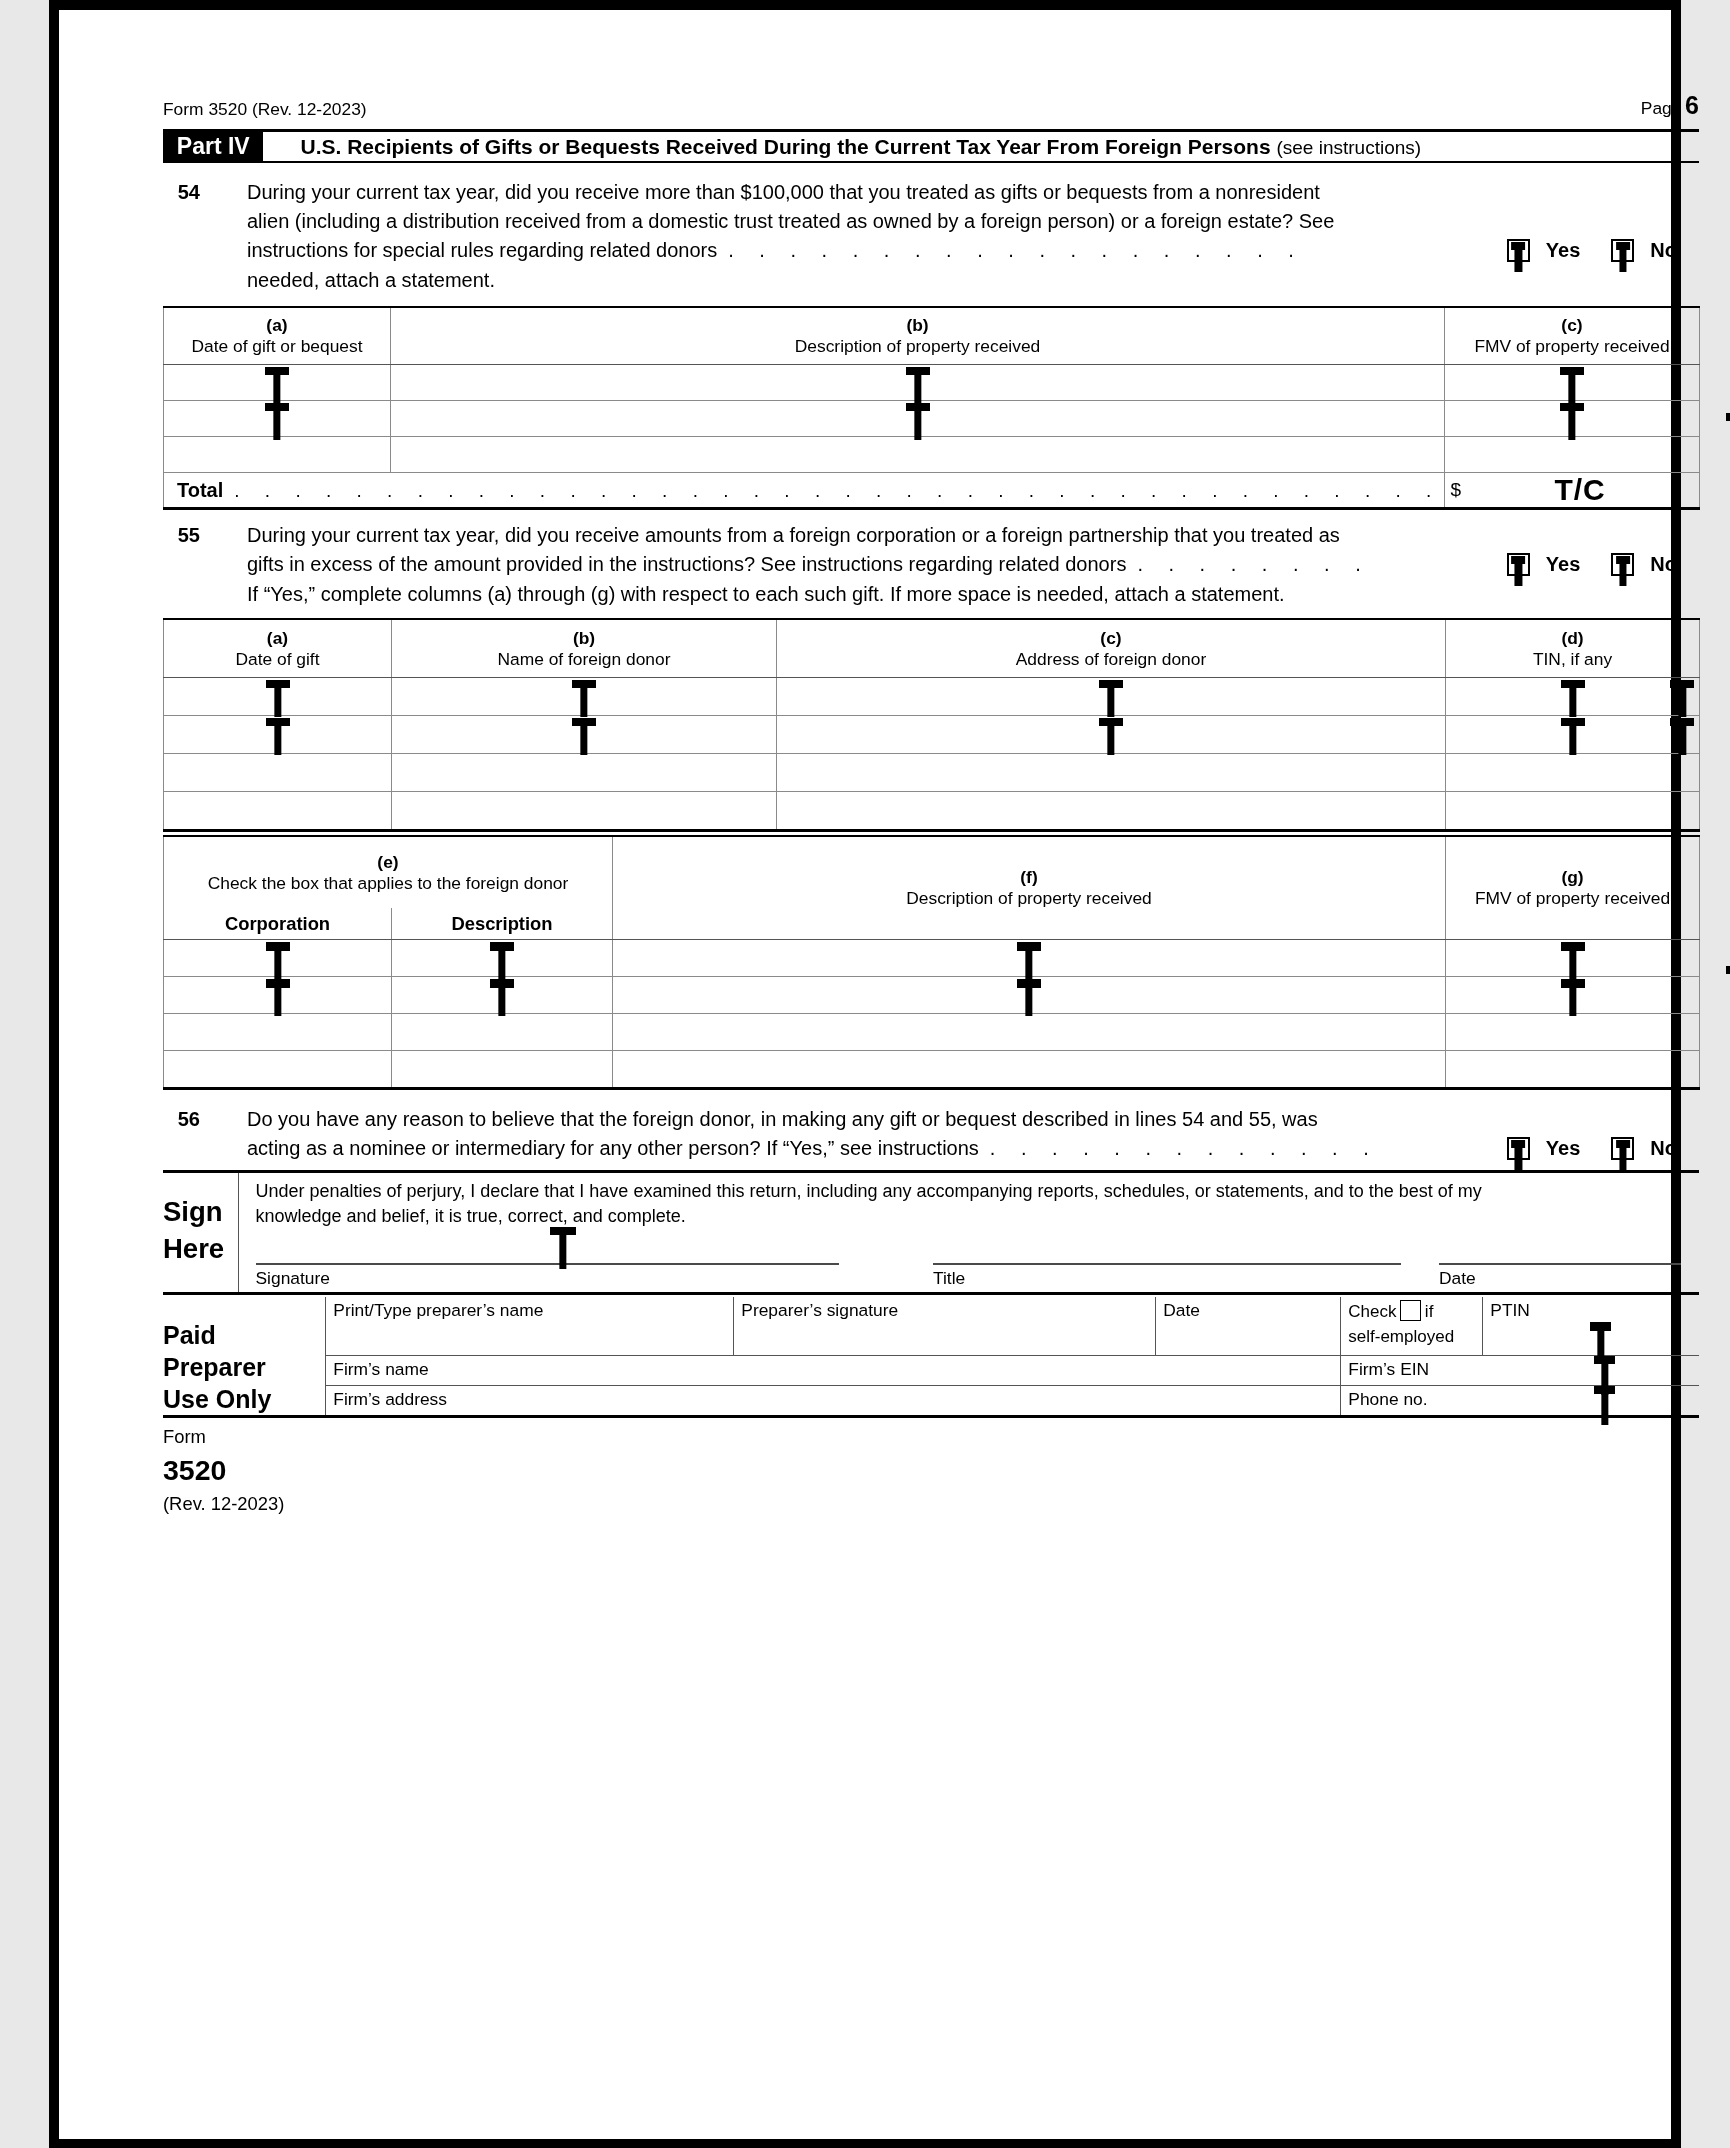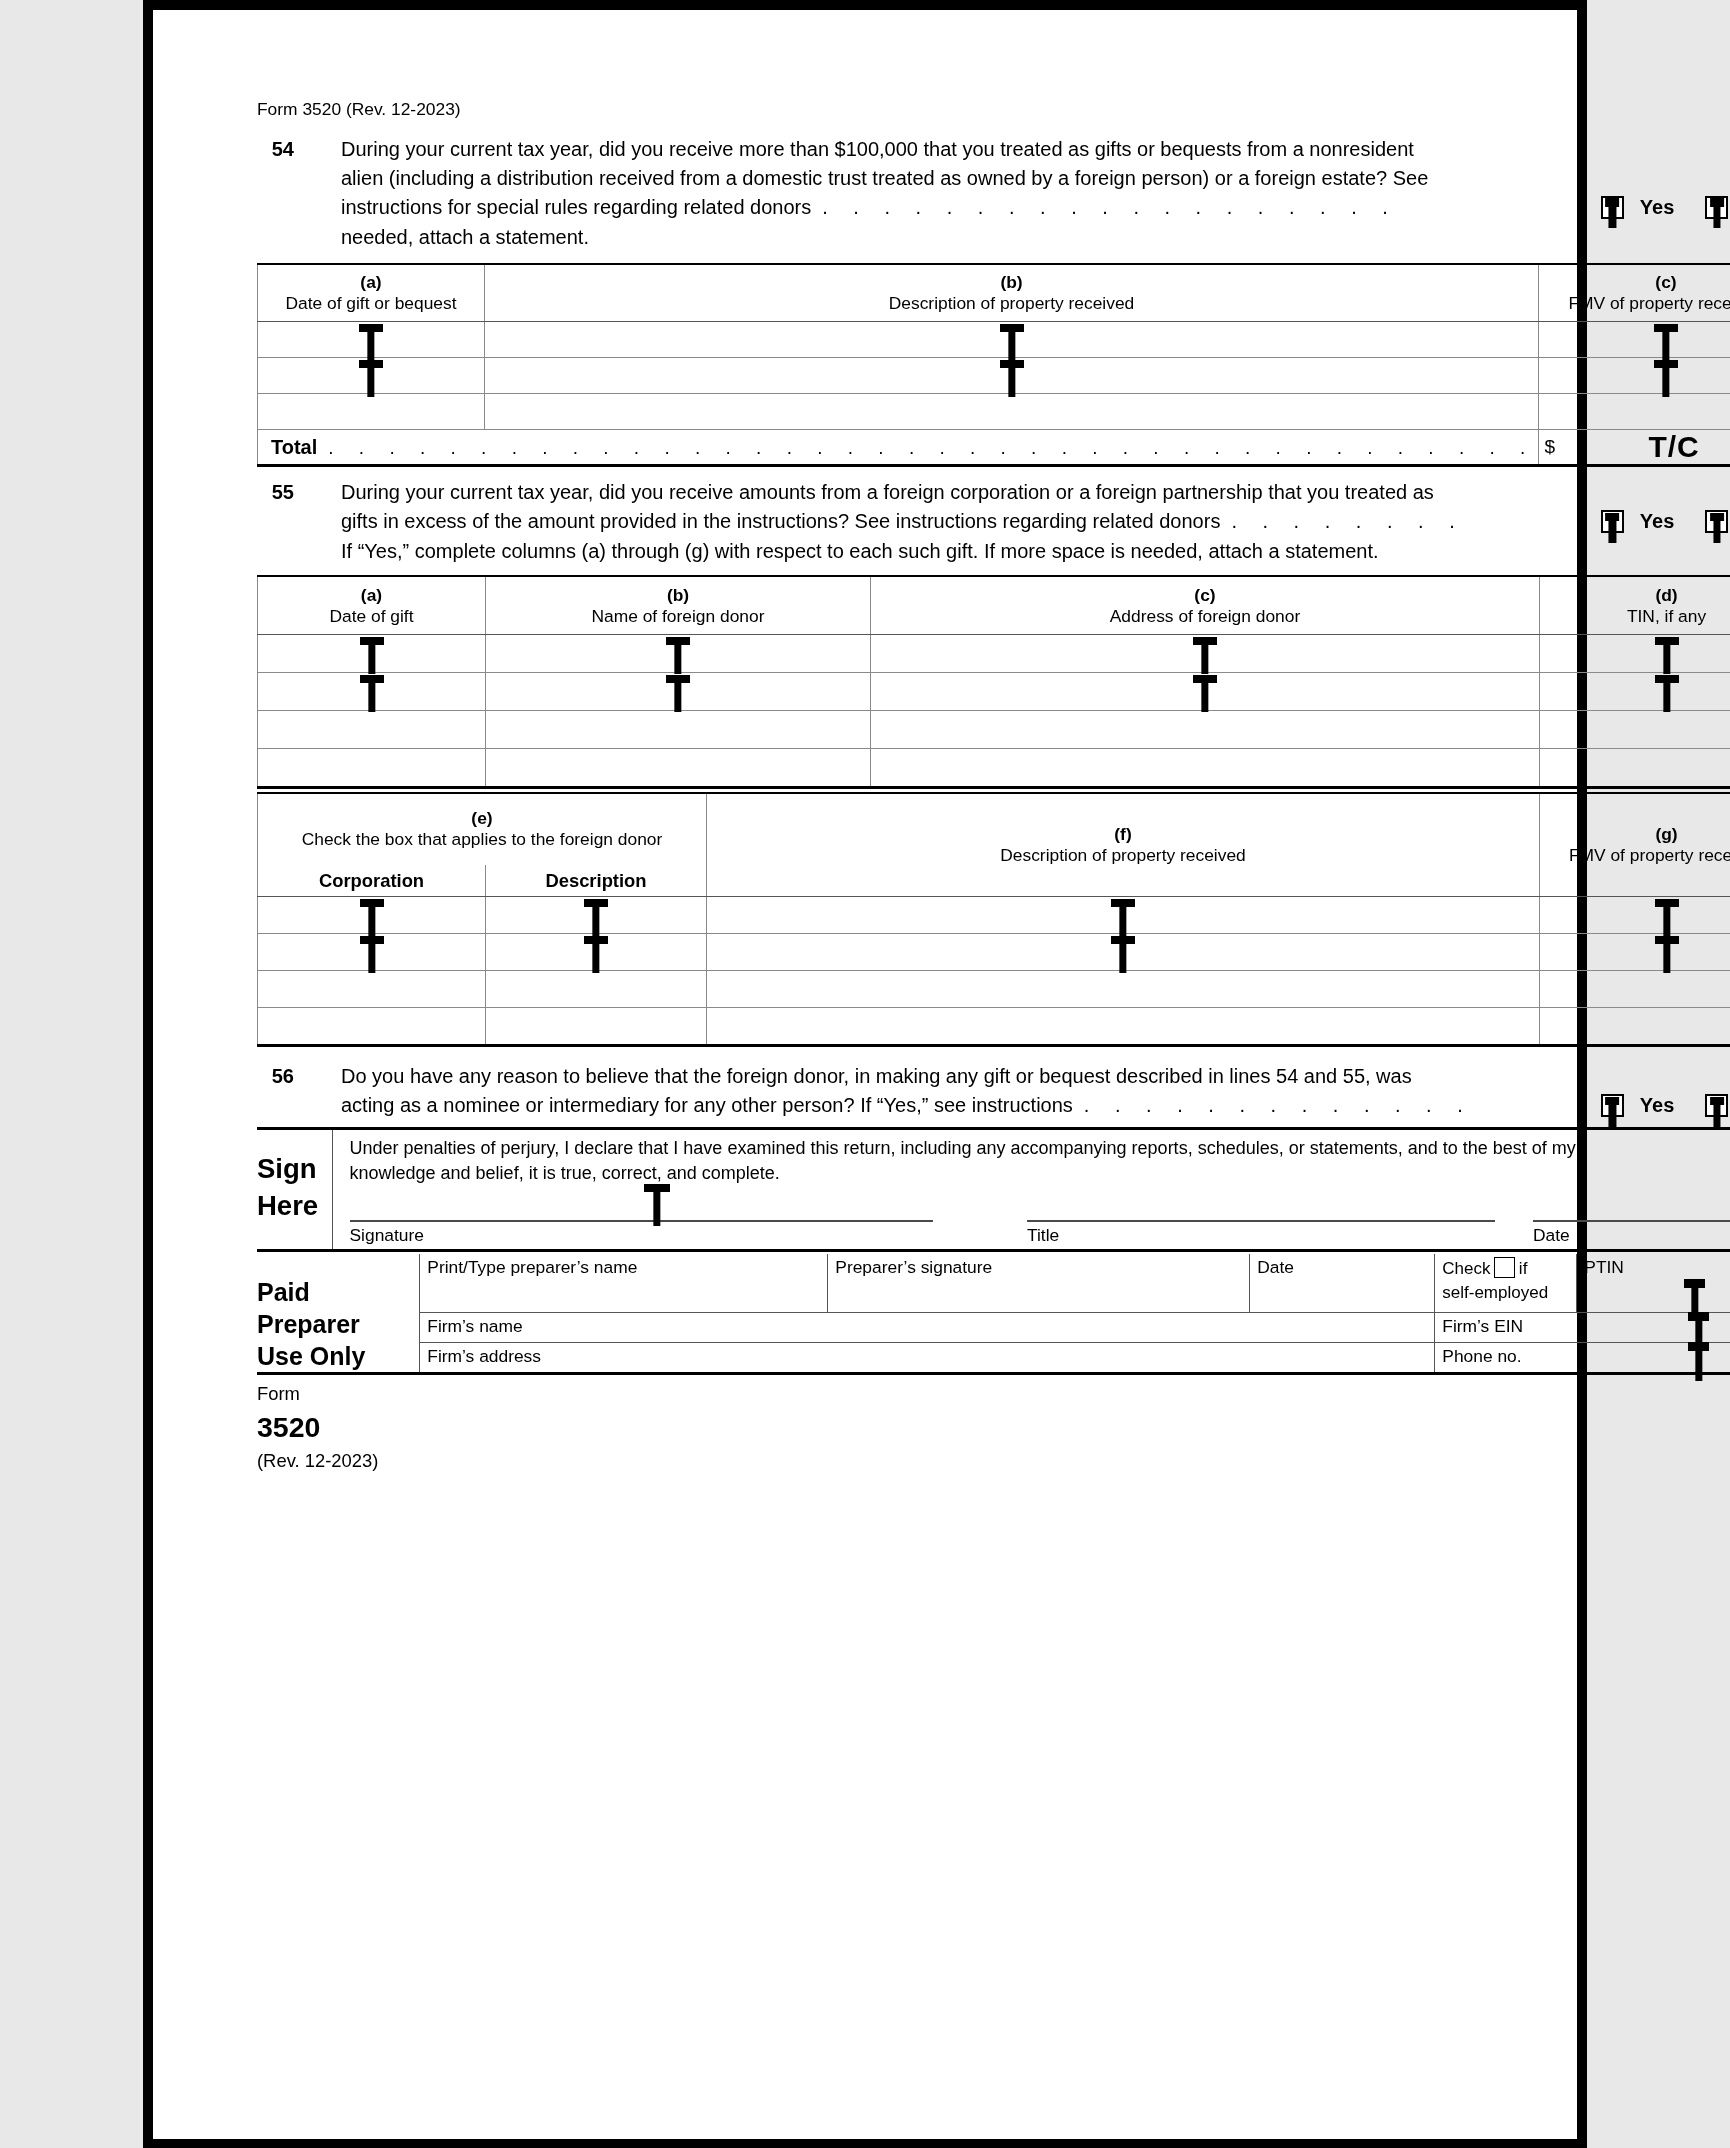--- a/index.html
+++ b/index.html
@@ -1,17 +1,17 @@
 <!DOCTYPE html>
 <html style="font-size:14.7px"><head>
 <meta charset="utf-8">
 <style>
   html,body { margin:0; padding:0; background:#e8e8e8; }
   .page {
-    position:relative; width:1444px; height:2149px; box-sizing:border-box;
+    position:relative; width:1632px; height:2149px; box-sizing:border-box;
     background:#fff; border:10px solid #000; margin:0 auto;
     font-family:"Liberation Sans", sans-serif; color:#000;
   }
   .content { position:absolute; left:104px; width:1536px; top:0; }
 
   
   .topbar { margin-top:81px; display:flex; justify-content:space-between; align-items:flex-end; font-size:17.4px; }
   .pageno { font-size:17.4px; }
   .pageno b { font-size:25px; font-weight:bold; margin-left:3.7px; }
 
@@ -112,20 +112,24 @@
 <body>
 
 <div class="page">
   <div class="content">
 
     <div class="topbar">
       <span>Form 3520 (Rev. 12-2023)</span>
       <span class="pageno"><span>Page</span><b>6</b></span>
     </div>
 
+    <div class="partbar">
+      <span class="partlabel">Part IV</span>
+      <span class="parttitle"><b>U.S. Recipients of Gifts or Bequests Received During the Current Tax Year From Foreign Persons</b> <span class="suffix">(see instructions)</span></span>
+    </div>
 
     <div class="qrow" style="margin-top:14.7px;">
       <div class="qnum">54</div>
       <div class="qtext">
         <div class="qline">During your current tax year, did you receive more than $100,000 that you treated as gifts or bequests from a nonresident</div>
         <div class="qline">alien (including a distribution received from a domestic trust treated as owned by a foreign person) or a foreign estate? See</div>
         <div class="qline last">
           <span>instructions for special rules regarding related donors</span>
           <span class="leader">. . . . . . . . . . . . . . . . . . .</span>
           <span class="yn">

